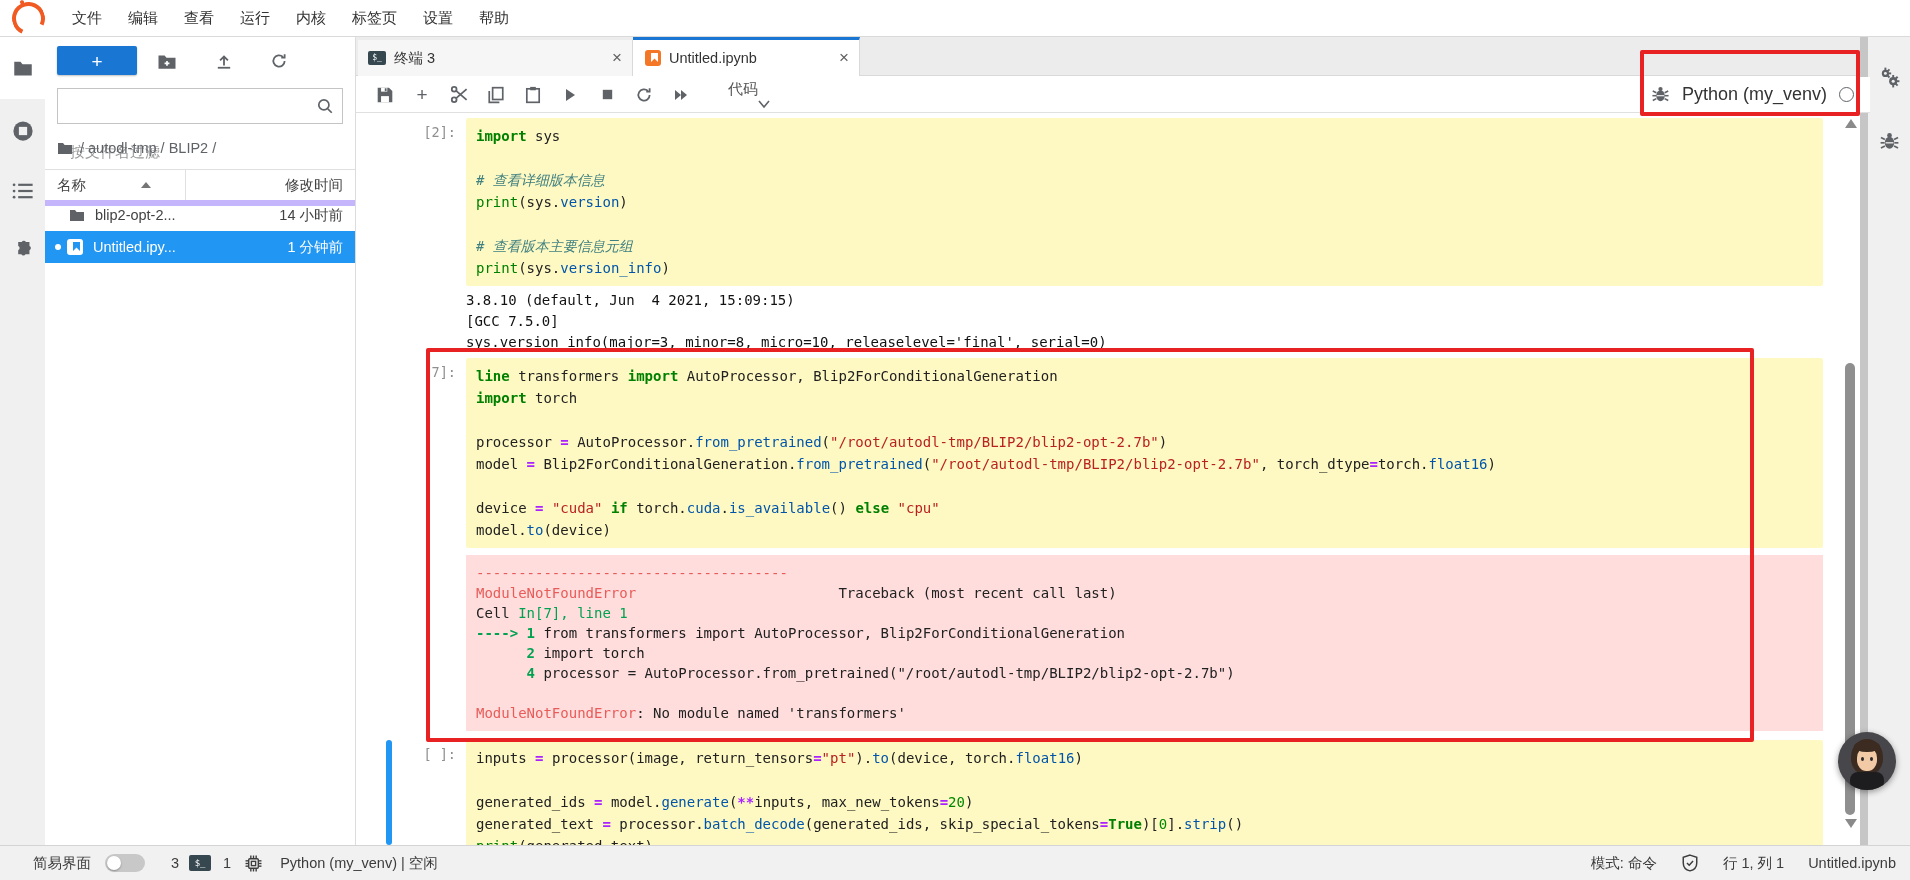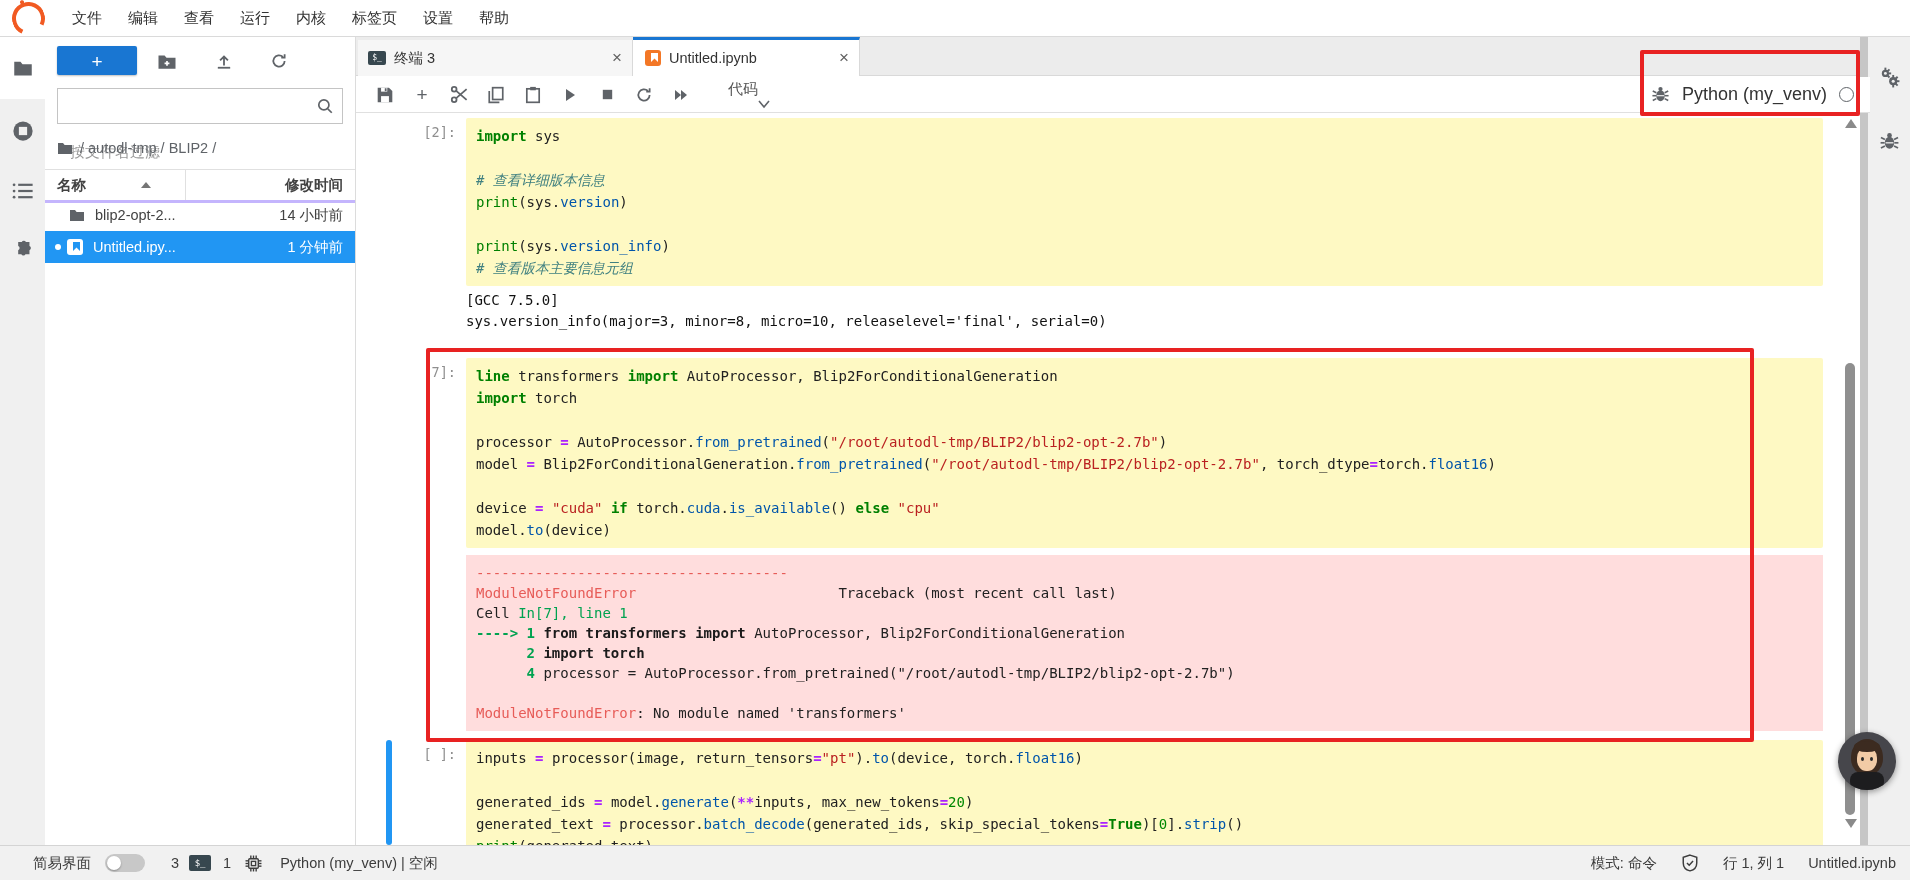--- a/index.html
+++ b/index.html
@@ -29,21 +29,21 @@
   .fb-ic{position:absolute;top:13px;width:24px;height:22px;display:flex;align-items:center;justify-content:center;}
   .fb-filter{position:absolute;left:12px;top:51px;width:286px;height:36px;border:1px solid #c4c4c4;
              background:#fff;box-sizing:border-box;}
   .fb-filter input{border:none;outline:none;width:250px;height:32px;margin-left:10px;font-size:15px;color:#333;
                    font-family:inherit;margin-top:45px;}
   .fb-filter input::placeholder{color:#9a9a9a;}
   .fb-filter .sic{position:absolute;right:8px;top:8px;}
   .fb-crumb{position:absolute;left:12px;top:98px;height:26px;display:flex;align-items:center;gap:7px;
             font-size:14.5px;color:#5f6368;}
   .fb-header{position:absolute;left:0;top:132px;width:310px;height:30px;border-top:1px solid #e0e0e0;
-             border-bottom:3px solid #c4b5fd;font-size:14.5px;color:#424242;font-weight:bold;}
+             border-bottom:6px solid #c4b5fd;font-size:14.5px;color:#424242;font-weight:normal;}
   .fb-header .col-name{position:absolute;left:12px;top:6px;}
   .fb-header .sortic{position:absolute;left:96px;top:12px;width:0;height:0;
                      border-left:5px solid transparent;border-right:5px solid transparent;border-bottom:6px solid #757575;}
   .fb-header .coldiv{position:absolute;left:140px;top:0;width:1px;height:30px;background:#e0e0e0;}
   .fb-header .col-mod{position:absolute;right:12px;top:6px;}
   .fb-row{position:absolute;left:0;width:310px;height:32px;display:flex;align-items:center;
           font-size:14.5px;color:#424242;cursor:pointer;}
   .fb-row .fname{margin-left:10px;}
   .fb-row .ftime{margin-left:auto;margin-right:12px;}
   .fb-row.selected{background:#2196f3;color:#fff;}
@@ -90,21 +90,21 @@
   .outblock .cl{white-space:pre;height:21px;line-height:21px;}
   .errblock{position:absolute;left:110px;width:1337px;background:#ffdddd;padding:8px 10px;
             font-family:"DejaVu Sans Mono",monospace;font-size:14px;color:#1a1a1a;}
   .errblock .cl{white-space:pre;height:20px;line-height:20px;}
   .collapser{position:absolute;left:30px;width:6px;background:#2196f3;border-radius:3px;cursor:pointer;}
 
   
   .tk-k{color:#008000;font-weight:bold}.tk-b{color:#008000}.tk-v{color:#212121}
   .tk-c{color:#408080;font-style:italic}.tk-s{color:#ba2121}.tk-o{color:#aa22ff;font-weight:bold}
   .tk-p{color:#0055aa}.tk-n{color:#008800}.tk-e{color:#e75c58}.tk-g{color:#00a250}
-  .tk-gb{color:#00a250;font-weight:bold}.tk-B{color:#1a1a1a;font-weight:bold}
+  .tk-gb{color:#00a250;font-weight:bold}.tk-B{color:#1a1a1a;font-weight:normal}
 
   
   .sb-arrow{position:absolute;left:1489px;width:0;height:0;border-left:6px solid transparent;
             border-right:6px solid transparent;cursor:pointer;}
   .sb-up{top:6px;border-bottom:9px solid #8a8a8a;}
   .sb-down{top:706px;border-top:9px solid #8a8a8a;}
   .sb-thumb{position:absolute;left:1489px;top:250px;width:10px;height:452px;background:#8f8f8f;
             border-radius:5px;cursor:pointer;}
 
   
@@ -349,24 +349,25 @@
 
 <div id="nb">
 
   <div class="prompt" style="top:11px">[2]:</div>
   <div class="cell-editor" style="top:5px">
       <div class="cl"><span class="tk-k">import</span><span class="tk-v"> sys</span></div>
       <div class="cl">&nbsp;</div>
       <div class="cl"><span class="tk-c"># 查看详细版本信息</span></div>
       <div class="cl"><span class="tk-b">print</span><span class="tk-v">(sys.</span><span class="tk-p">version</span><span class="tk-v">)</span></div>
       <div class="cl">&nbsp;</div>
+      <div class="cl"><span class="tk-c"># 查看版本主要信息元组</span></div>
       <div class="cl"><span class="tk-b">print</span><span class="tk-v">(sys.</span><span class="tk-p">version_info</span><span class="tk-v">)</span></div>
-      <div class="cl"><span class="tk-c"># 查看版本主要信息元组</span></div>
     </div>
   <div class="outblock" style="top:177px">
+      <div class="cl">3.8.10 (default, Jun  4 2021, 15:09:15)</div>
       <div class="cl">[GCC 7.5.0]</div>
       <div class="cl">sys.version_info(major=3, minor=8, micro=10, releaselevel='final', serial=0)</div>
     </div>
 
   <div class="prompt" style="top:251px">[7]:</div>
   <div class="cell-editor" style="top:245px">
       <div class="cl"><span class="tk-k">line</span><span class="tk-v"> transformers </span><span class="tk-k">import</span><span class="tk-v"> AutoProcessor, Blip2ForConditionalGeneration</span></div>
       <div class="cl"><span class="tk-k">import</span><span class="tk-v"> torch</span></div>
       <div class="cl">&nbsp;</div>
       <div class="cl"><span class="tk-v">processor </span><span class="tk-o">=</span><span class="tk-v"> AutoProcessor.</span><span class="tk-p">from_pretrained</span><span class="tk-v">(</span><span class="tk-s">"/root/autodl-tmp/BLIP2/blip2-opt-2.7b"</span><span class="tk-v">)</span></div>

